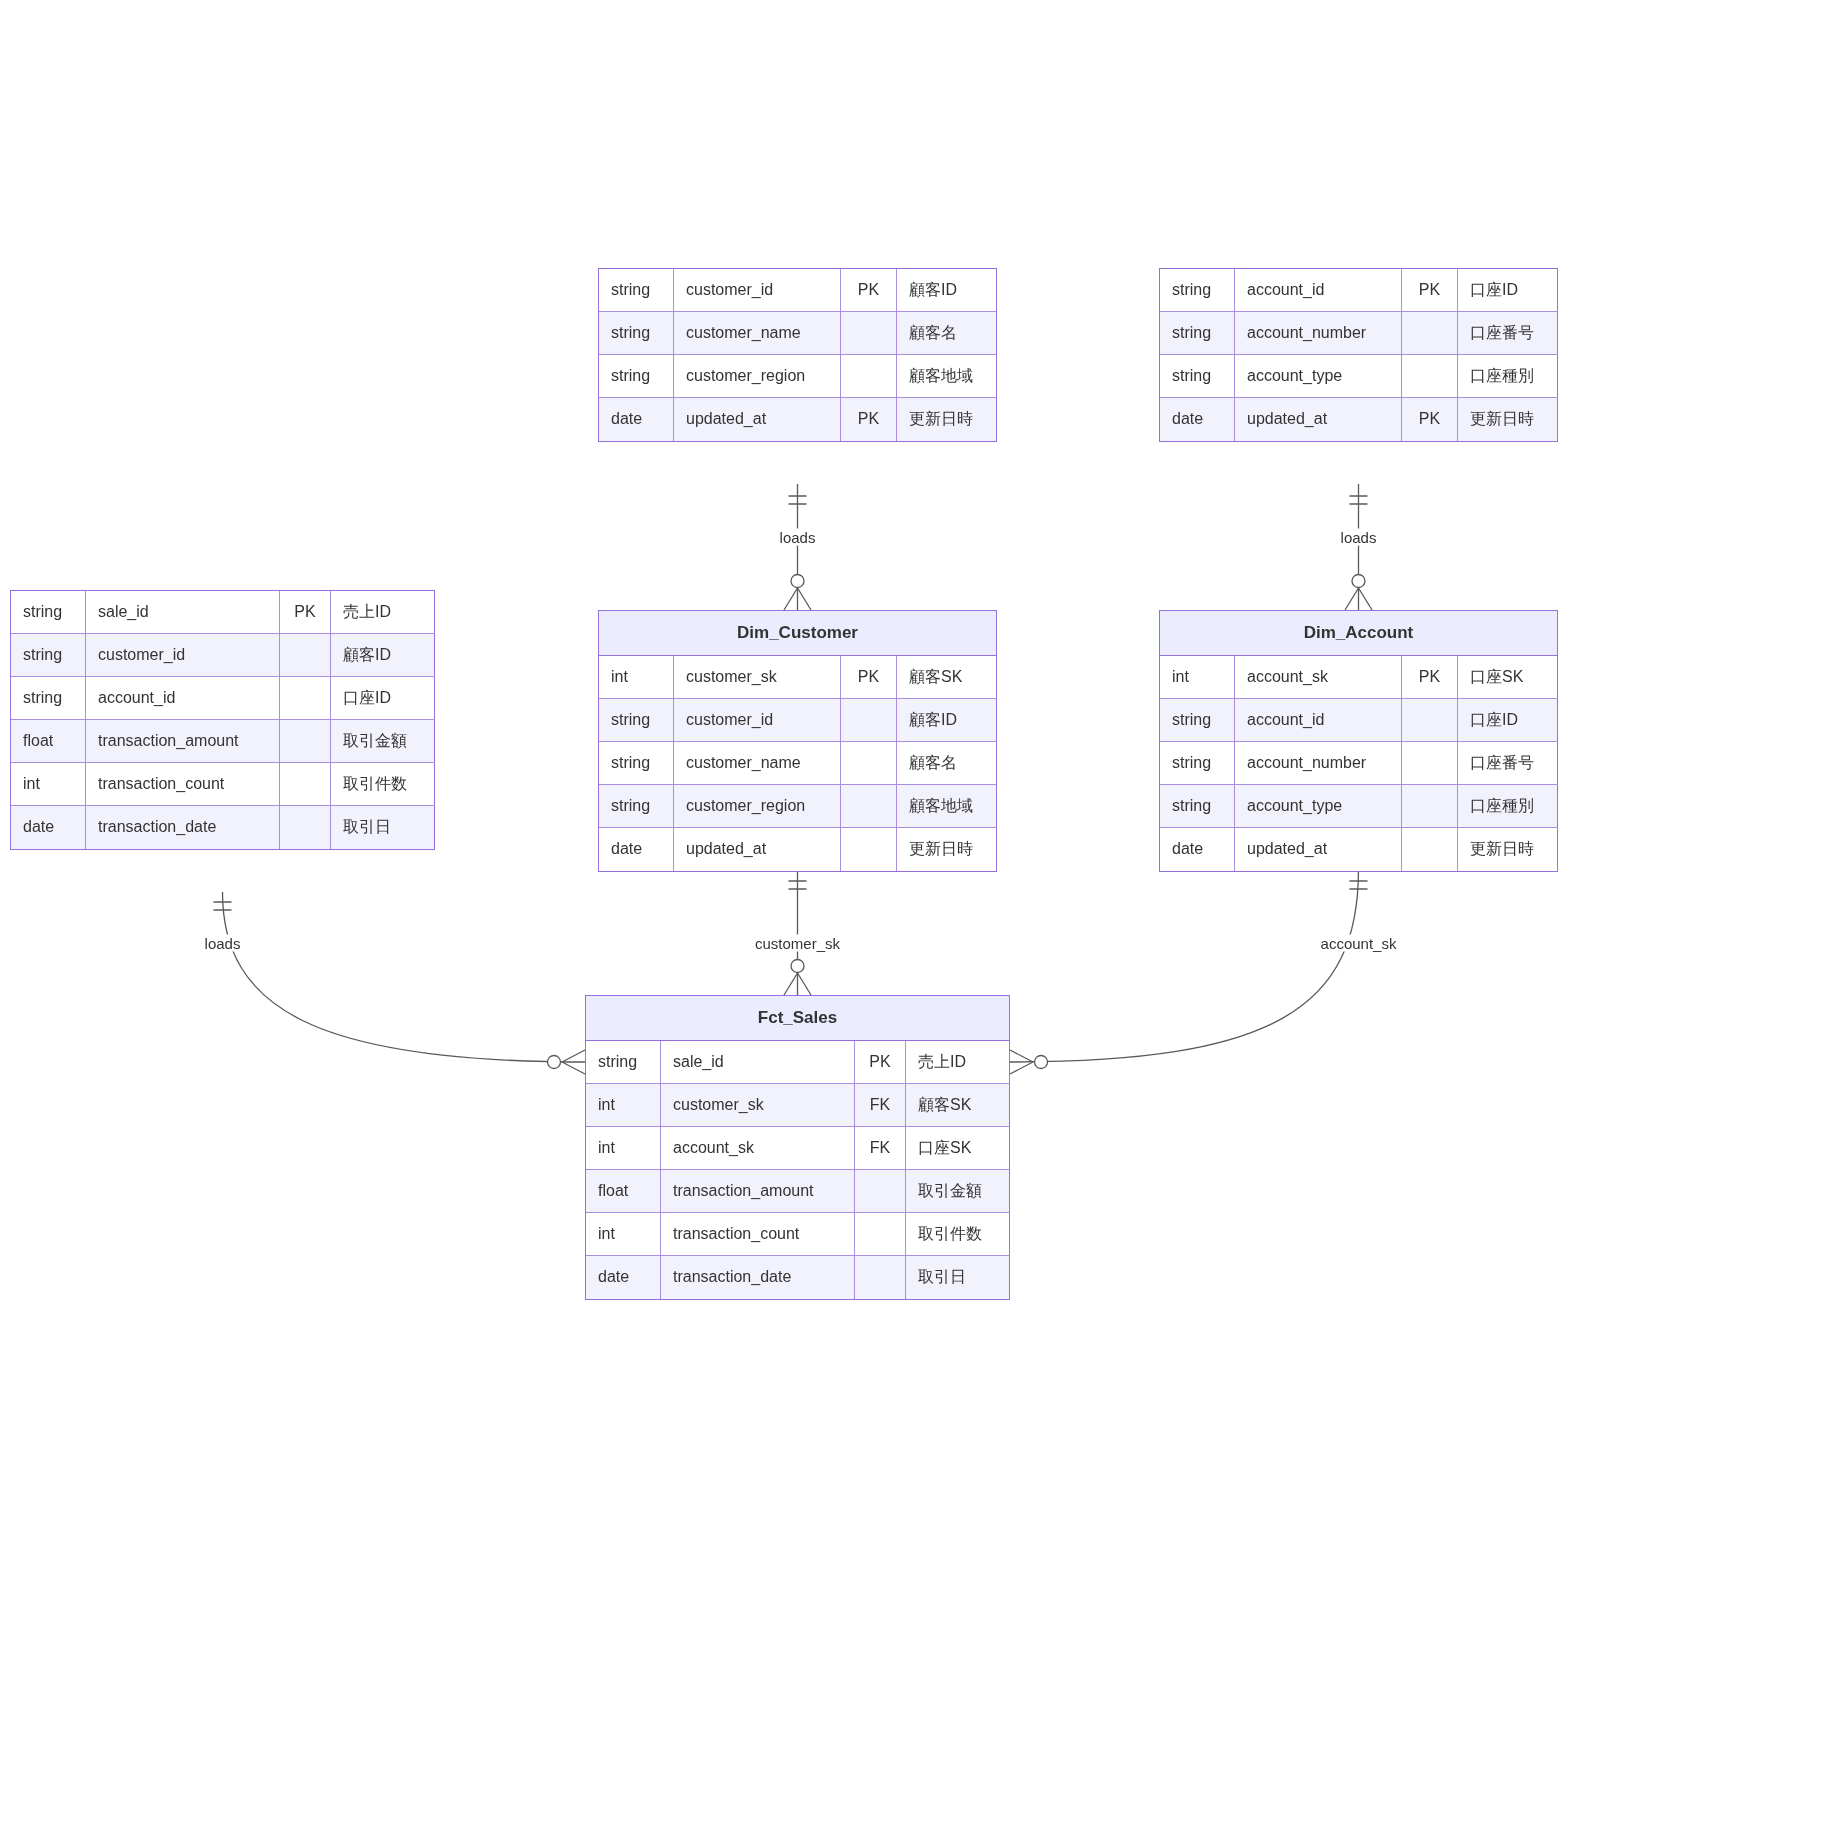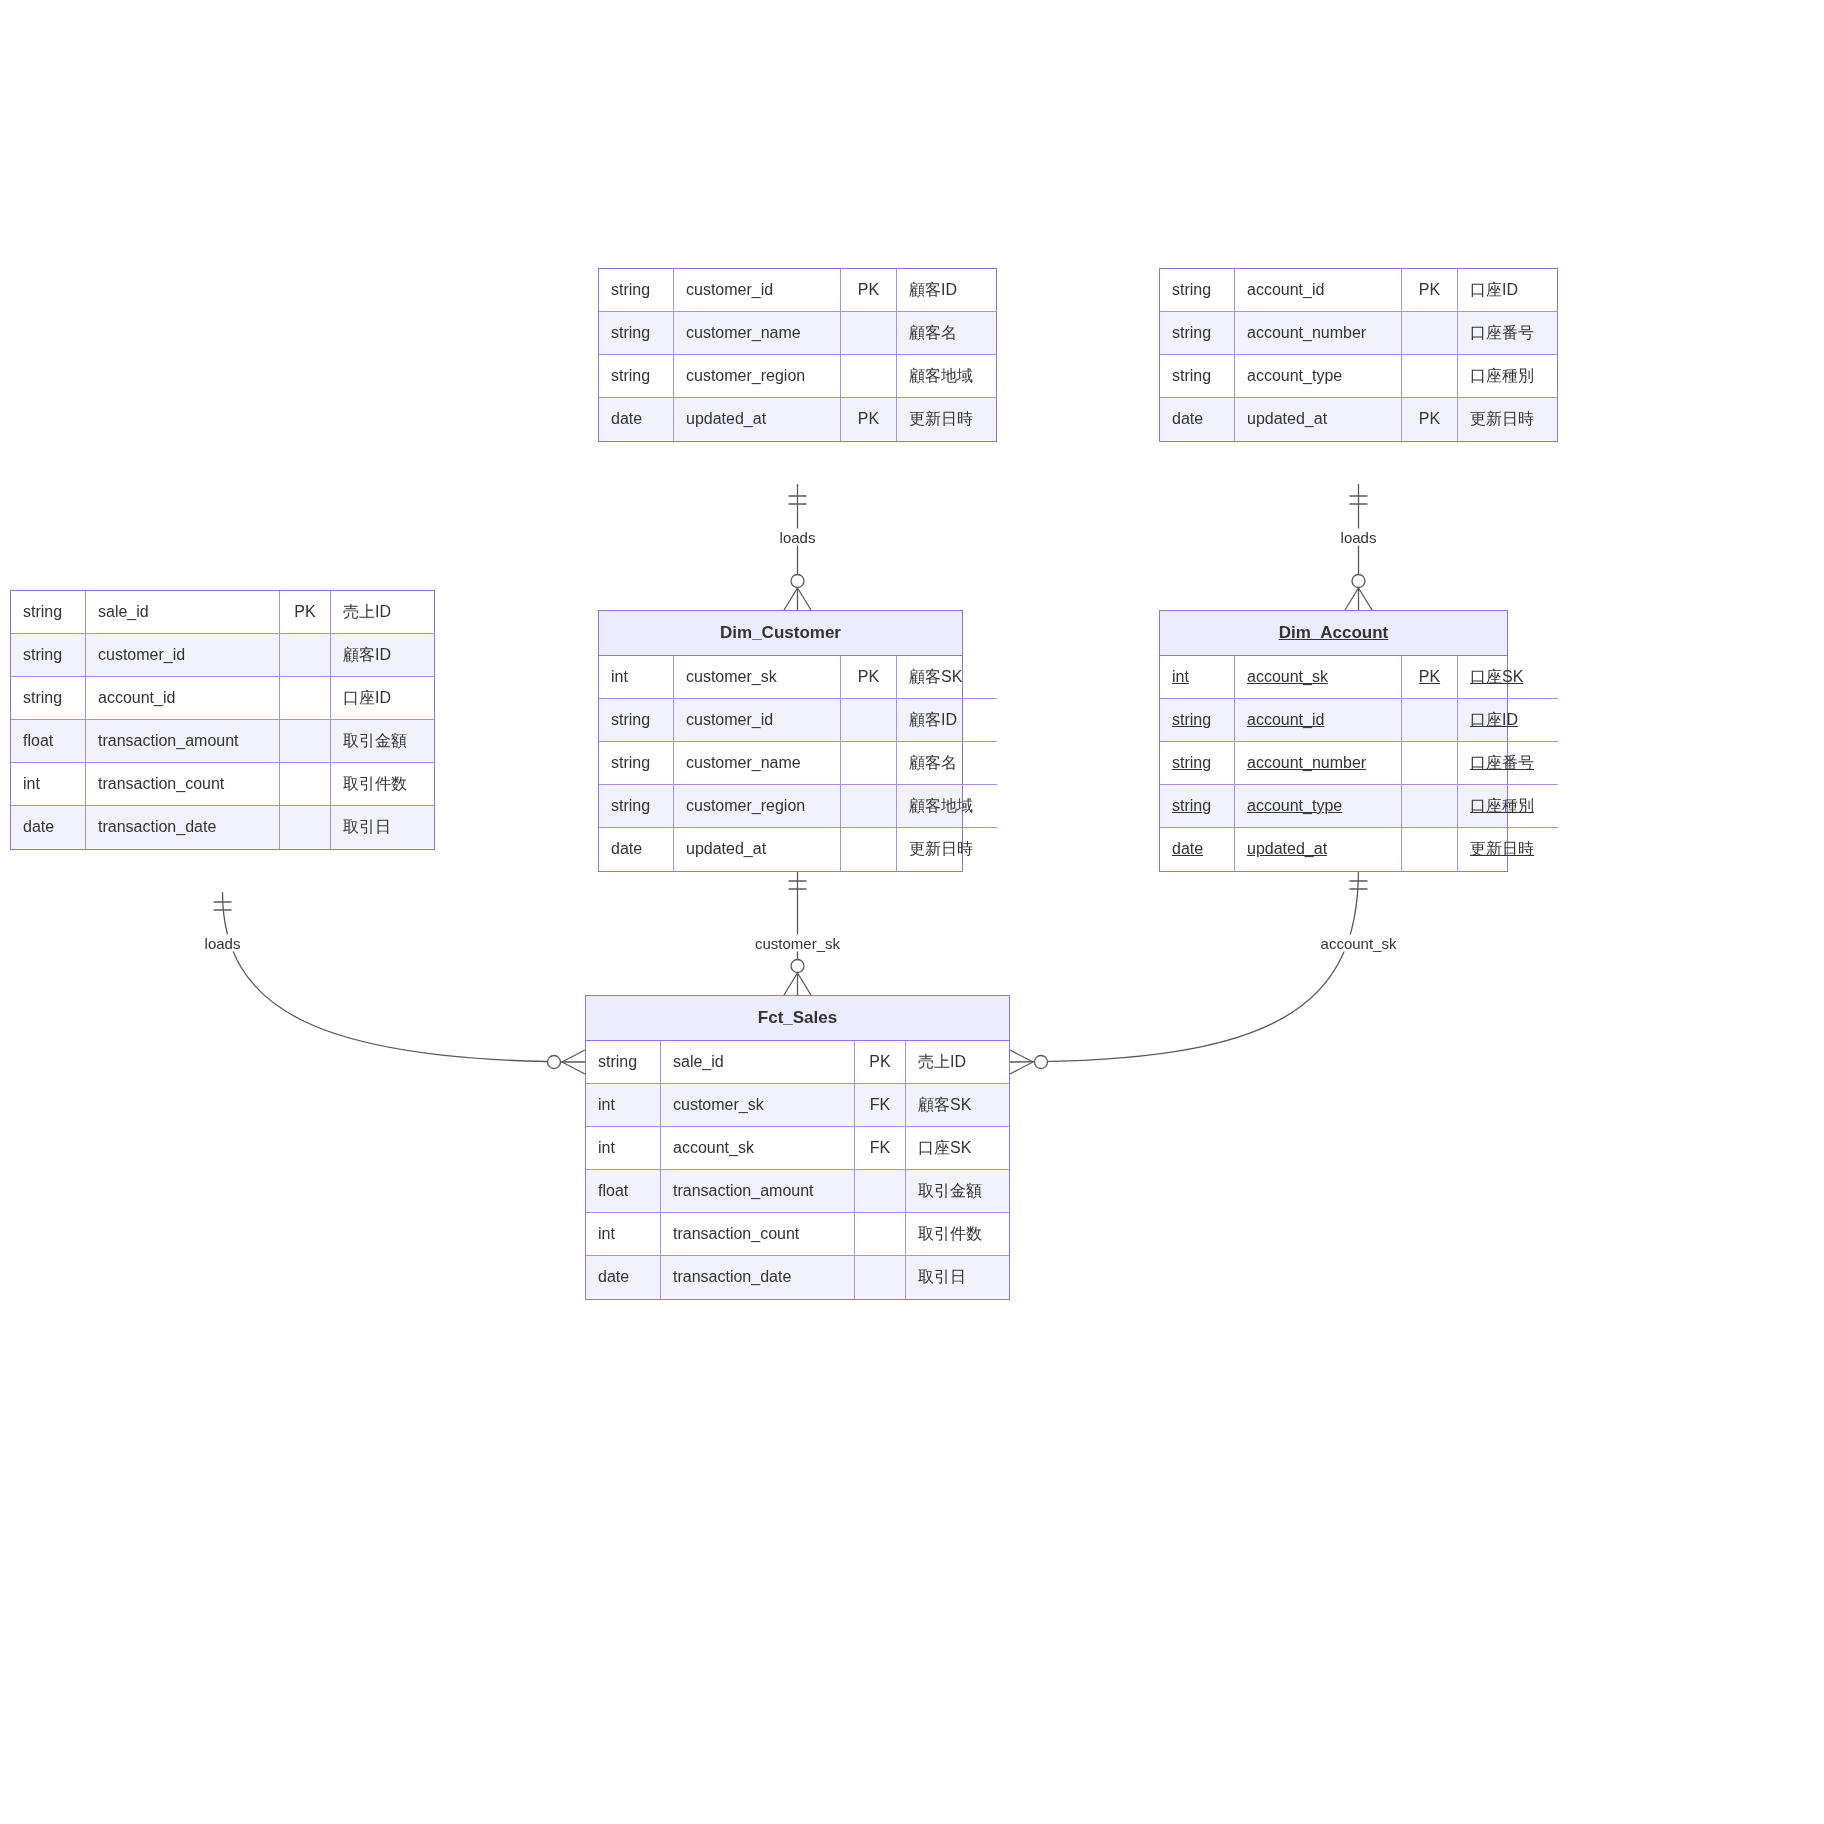--- a/index.html
+++ b/index.html
@@ -215,21 +215,21 @@
       </div>
       <div class="attr-row alt">
         <div class="cell c0" style="width: 75px;">date</div>
         <div class="cell c1" style="width: 167px;">updated_at</div>
         <div class="cell c2" style="width: 56px;">PK</div>
         <div class="cell c3" style="width: 100px;">更新日時</div>
       </div>
     </div>
 </div>
 
-<div class="entity" style="left:598px; top:610px; width:365px;">
+<div class="entity" style="left:598px; top:610px; width:399px;">
   <div class="entity-title">Dim_Customer</div>
   <div>
       <div class="attr-row">
         <div class="cell c0" style="width: 75px;">int</div>
         <div class="cell c1" style="width: 167px;">customer_sk</div>
         <div class="cell c2" style="width: 56px;">PK</div>
         <div class="cell c3" style="width: 100px;">顧客SK</div>
       </div>
       <div class="attr-row alt">
         <div class="cell c0" style="width: 75px;">string</div>
@@ -251,21 +251,21 @@
       </div>
       <div class="attr-row">
         <div class="cell c0" style="width: 75px;">date</div>
         <div class="cell c1" style="width: 167px;">updated_at</div>
         <div class="cell c2" style="width: 56px;"></div>
         <div class="cell c3" style="width: 100px;">更新日時</div>
       </div>
     </div>
 </div>
 
-<div class="entity" style="left:1159px; top:610px; width:349px;text-decoration:underline;">
+<div class="entity" style="left:1159px; top:610px; width:399px;">
   <div class="entity-title">Dim_Account</div>
   <div>
       <div class="attr-row">
         <div class="cell c0" style="width: 75px;">int</div>
         <div class="cell c1" style="width: 167px;">account_sk</div>
         <div class="cell c2" style="width: 56px;">PK</div>
         <div class="cell c3" style="width: 100px;">口座SK</div>
       </div>
       <div class="attr-row alt">
         <div class="cell c0" style="width: 75px;">string</div>

